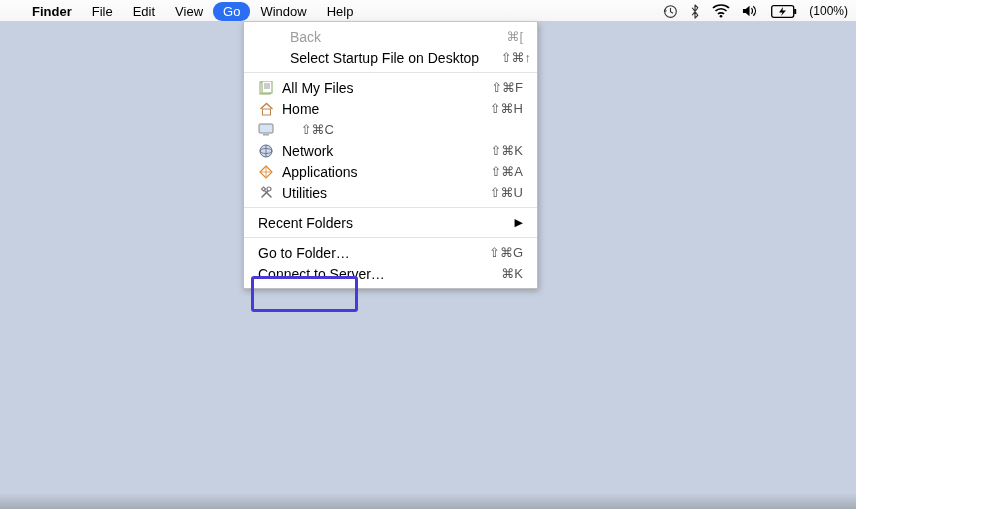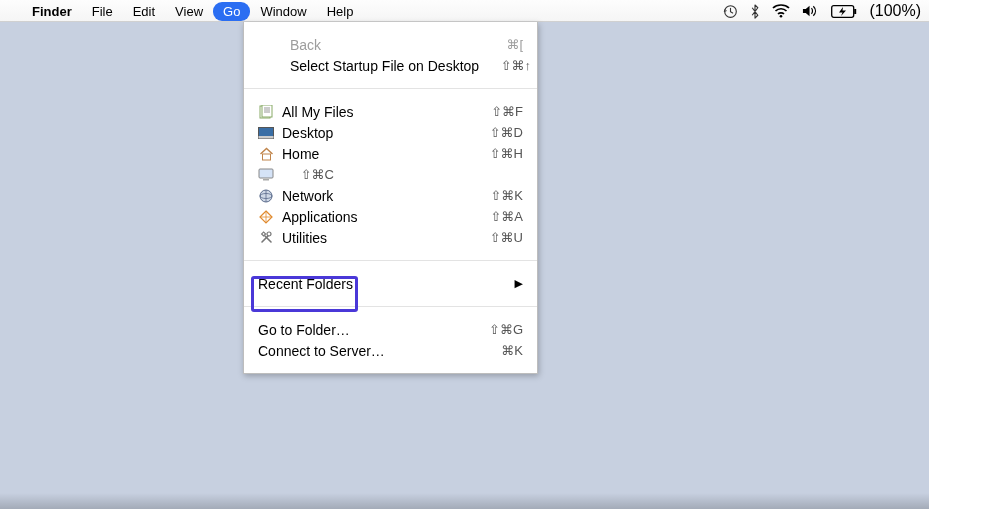--- a/index.html
+++ b/index.html
@@ -6,21 +6,21 @@
   html, body {
     margin: 0; padding: 0;
     width: 1003px; height: 509px;
     font-family: "Lucida Grande", "Helvetica Neue", Arial, sans-serif;
     font-size: 13px;
     color: #000;
     overflow: hidden;
   }
   .desktop {
     position: relative;
-    width: 929px; height: 509px;
+    width: 856px; height: 509px;
     background: #c7d0e0;
   }
   .menubar {
     position: absolute;
     top: 0; left: 0; right: 0;
     height: 22px;
     background: linear-gradient(to bottom, #fdfdfd, #f5f5f5);
     display: flex;
     align-items: center;
     padding: 0 8px 0 12px;
@@ -41,35 +41,35 @@
   }
   .apple-logo {
     font-size: 14px;
     padding: 0 10px 0 0;
   }
   .menu-right {
     margin-left: auto;
     display: flex;
     align-items: center;
     gap: 12px;
-    font-size: 16px;
+    font-size: 12px;
   }
   .status-icon { display: inline-flex; align-items: center; }
   .dropdown {
     position: absolute;
     top: 22px;
     left: 243px;
     width: 295px;
     background: #fff;
     border: 1px solid #bdbdbd;
     border-top: none;
     box-shadow: 1px 2px 6px rgba(0,0,0,0.25);
     font-size: 14px;
   }
-  .dd-section { padding: 12px 0; }
+  .dd-section { padding: 4px 0; }
   .dd-sep { height: 1px; background: #e3e3e3; margin: 0; }
   .dd-row {
     display: flex;
     align-items: center;
     padding: 2px 14px 2px 14px;
     height: 21px;
     white-space: nowrap;
   }
   .dd-row .icon {
     width: 16px; height: 16px;
@@ -184,30 +184,20 @@
               <line x1="5" y1="3" x2="11" y2="3" stroke="#999"></line>
               <line x1="5" y1="5" x2="11" y2="5" stroke="#999"></line>
               <line x1="5" y1="7" x2="11" y2="7" stroke="#999"></line>
             </svg>
           </span>
         <span class="label">All My Files</span>
         <span class="shortcut">⇧⌘F</span>
       </div>
       <div class="dd-row">
         <span class="icon">
-            <svg width="16" height="12" viewBox="0 0 16 12">
-              <rect x="0.5" y="0.5" width="15" height="11" fill="#3a6ea5" stroke="#555"></rect>
-              <rect x="0.5" y="9" width="15" height="2.5" fill="#ccc"></rect>
-            </svg>
-          </span>
-        <span class="label">Desktop</span>
-        <span class="shortcut">⇧⌘D</span>
-      </div>
-      <div class="dd-row">
-        <span class="icon">
             <svg width="15" height="14" viewBox="0 0 15 14">
               <path d="M1.5 7 L7.5 1.5 L13.5 7" fill="none" stroke="#c0844a" stroke-width="1.4"></path>
               <rect x="3.5" y="7" width="8" height="6" fill="#fff" stroke="#c0844a"></rect>
             </svg>
           </span>
         <span class="label">Home</span>
         <span class="shortcut">⇧⌘H</span>
       </div>
       <div class="dd-row">
         <span class="icon">

